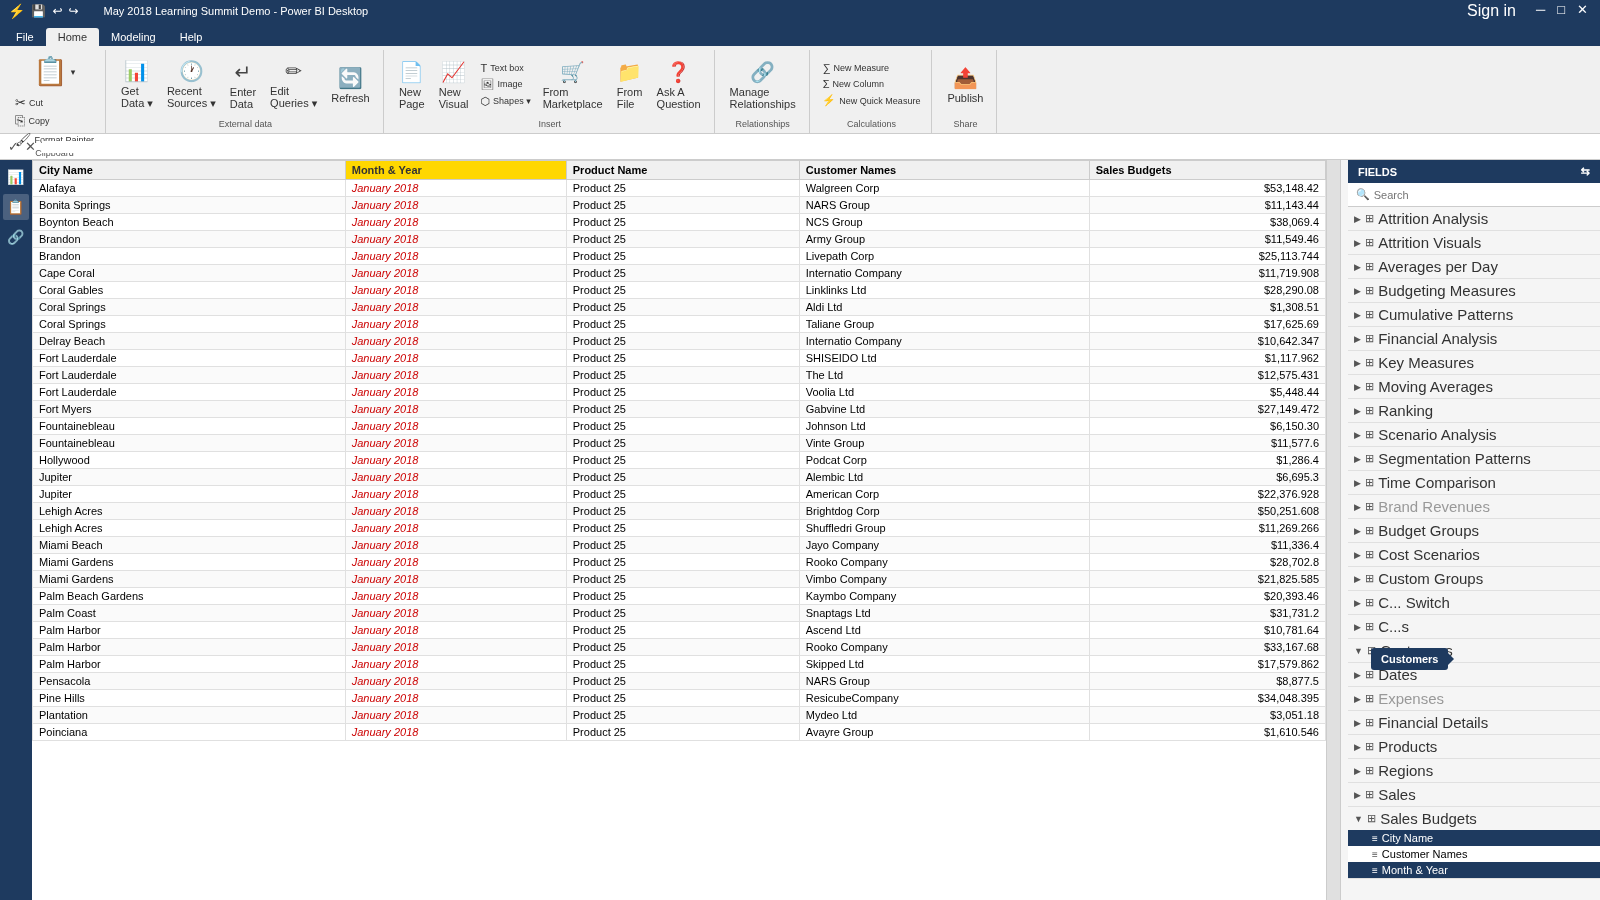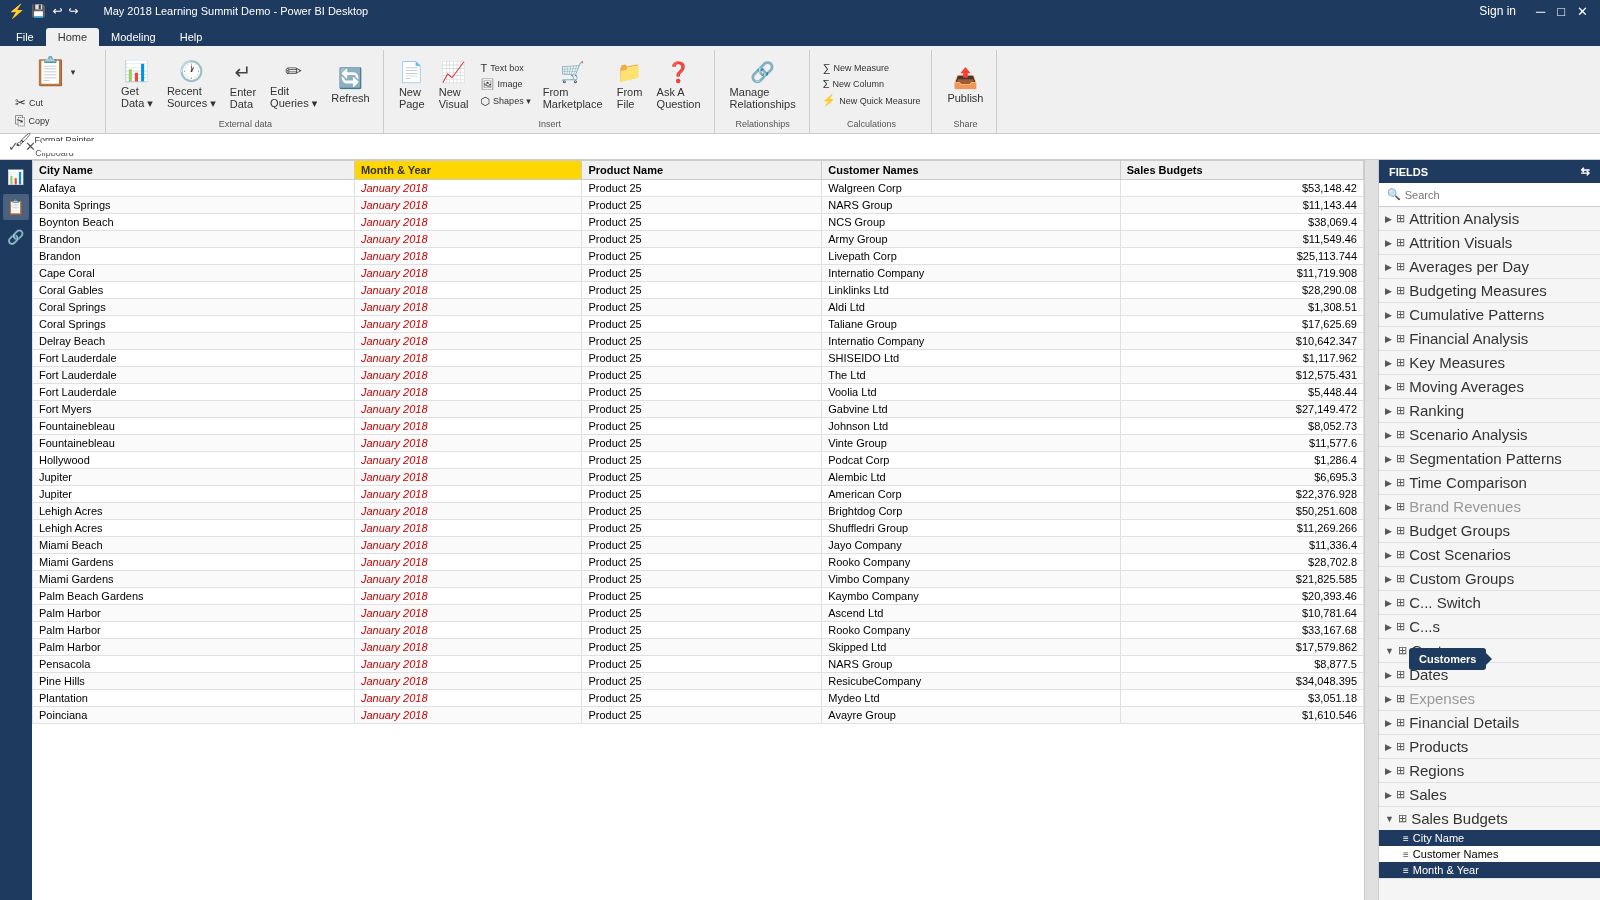--- a/index.html
+++ b/index.html
@@ -197,25 +197,26 @@
 
     
     .scrollbar-stub {
       width: 14px;
       background: #e0e0e0;
       border-left: 1px solid #ccc;
     }
 
     
     .fields-panel {
-      width: 222px;
+      width: 260px;
       background: #f5f5f5;
       border-left: 1px solid #ccc;
       display: flex;
       flex-direction: column;
+      padding-left: 7px;
     }
     .fields-header {
       background: #1e3a5f;
       color: white;
       padding: 5px 10px;
       font-size: 12px;
       font-weight: 600;
       display: flex;
       align-items: center;
       justify-content: space-between;
@@ -297,21 +298,21 @@
 
 <div class="title-bar">
   <div class="title-bar-left">
     <span style="font-size:14px;">⚡</span>
     <span style="font-size:12px;">💾</span>
     <span style="font-size:12px;">↩</span>
     <span style="font-size:12px;">↪</span>
     <span style="margin-left:19px;">May 2018 Learning Summit Demo - Power BI Desktop</span>
   </div>
   <div class="title-bar-controls">
-    <span style="font-size:12px; margin-right:12px;">Sign in</span>
+    <span style="font-size:16px; margin-right:12px;">Sign in</span>
     <span class="title-btn">─</span>
     <span class="title-btn">□</span>
     <span class="title-btn">✕</span>
   </div>
 </div>
 
 <div class="ribbon-tabs">
   <button class="ribbon-tab">File</button>
   <button class="ribbon-tab active">Home</button>
   <button class="ribbon-tab">Modeling</button>
@@ -545,21 +546,21 @@
                 <td class="date-cell">January 2018</td>
                 <td>Product 25</td>
                 <td>Gabvine Ltd</td>
                 <td class="money-cell">$27,149.472</td>
               </tr>
               <tr>
                 <td>Fountainebleau</td>
                 <td class="date-cell">January 2018</td>
                 <td>Product 25</td>
                 <td>Johnson Ltd</td>
-                <td class="money-cell">$8,052.73</td>
+                <td class="money-cell">$6,150.30</td>
               </tr>
               <tr>
                 <td>Fountainebleau</td>
                 <td class="date-cell">January 2018</td>
                 <td>Product 25</td>
                 <td>Vinte Group</td>
                 <td class="money-cell">$11,577.6</td>
               </tr>
               <tr>
                 <td>Hollywood</td>
@@ -616,20 +617,27 @@
                 <td>Product 25</td>
                 <td>Vimbo Company</td>
                 <td class="money-cell">$21,825.585</td>
               </tr>
               <tr>
                 <td>Palm Beach Gardens</td>
                 <td class="date-cell">January 2018</td>
                 <td>Product 25</td>
                 <td>Kaymbo Company</td>
                 <td class="money-cell">$20,393.46</td>
+              </tr>
+              <tr>
+                <td>Palm Coast</td>
+                <td class="date-cell">January 2018</td>
+                <td>Product 25</td>
+                <td>Snaptags Ltd</td>
+                <td class="money-cell">$31,731.2</td>
               </tr>
               <tr>
                 <td>Palm Harbor</td>
                 <td class="date-cell">January 2018</td>
                 <td>Product 25</td>
                 <td>Ascend Ltd</td>
                 <td class="money-cell">$10,781.64</td>
               </tr>
               <tr>
                 <td>Palm Harbor</td>

